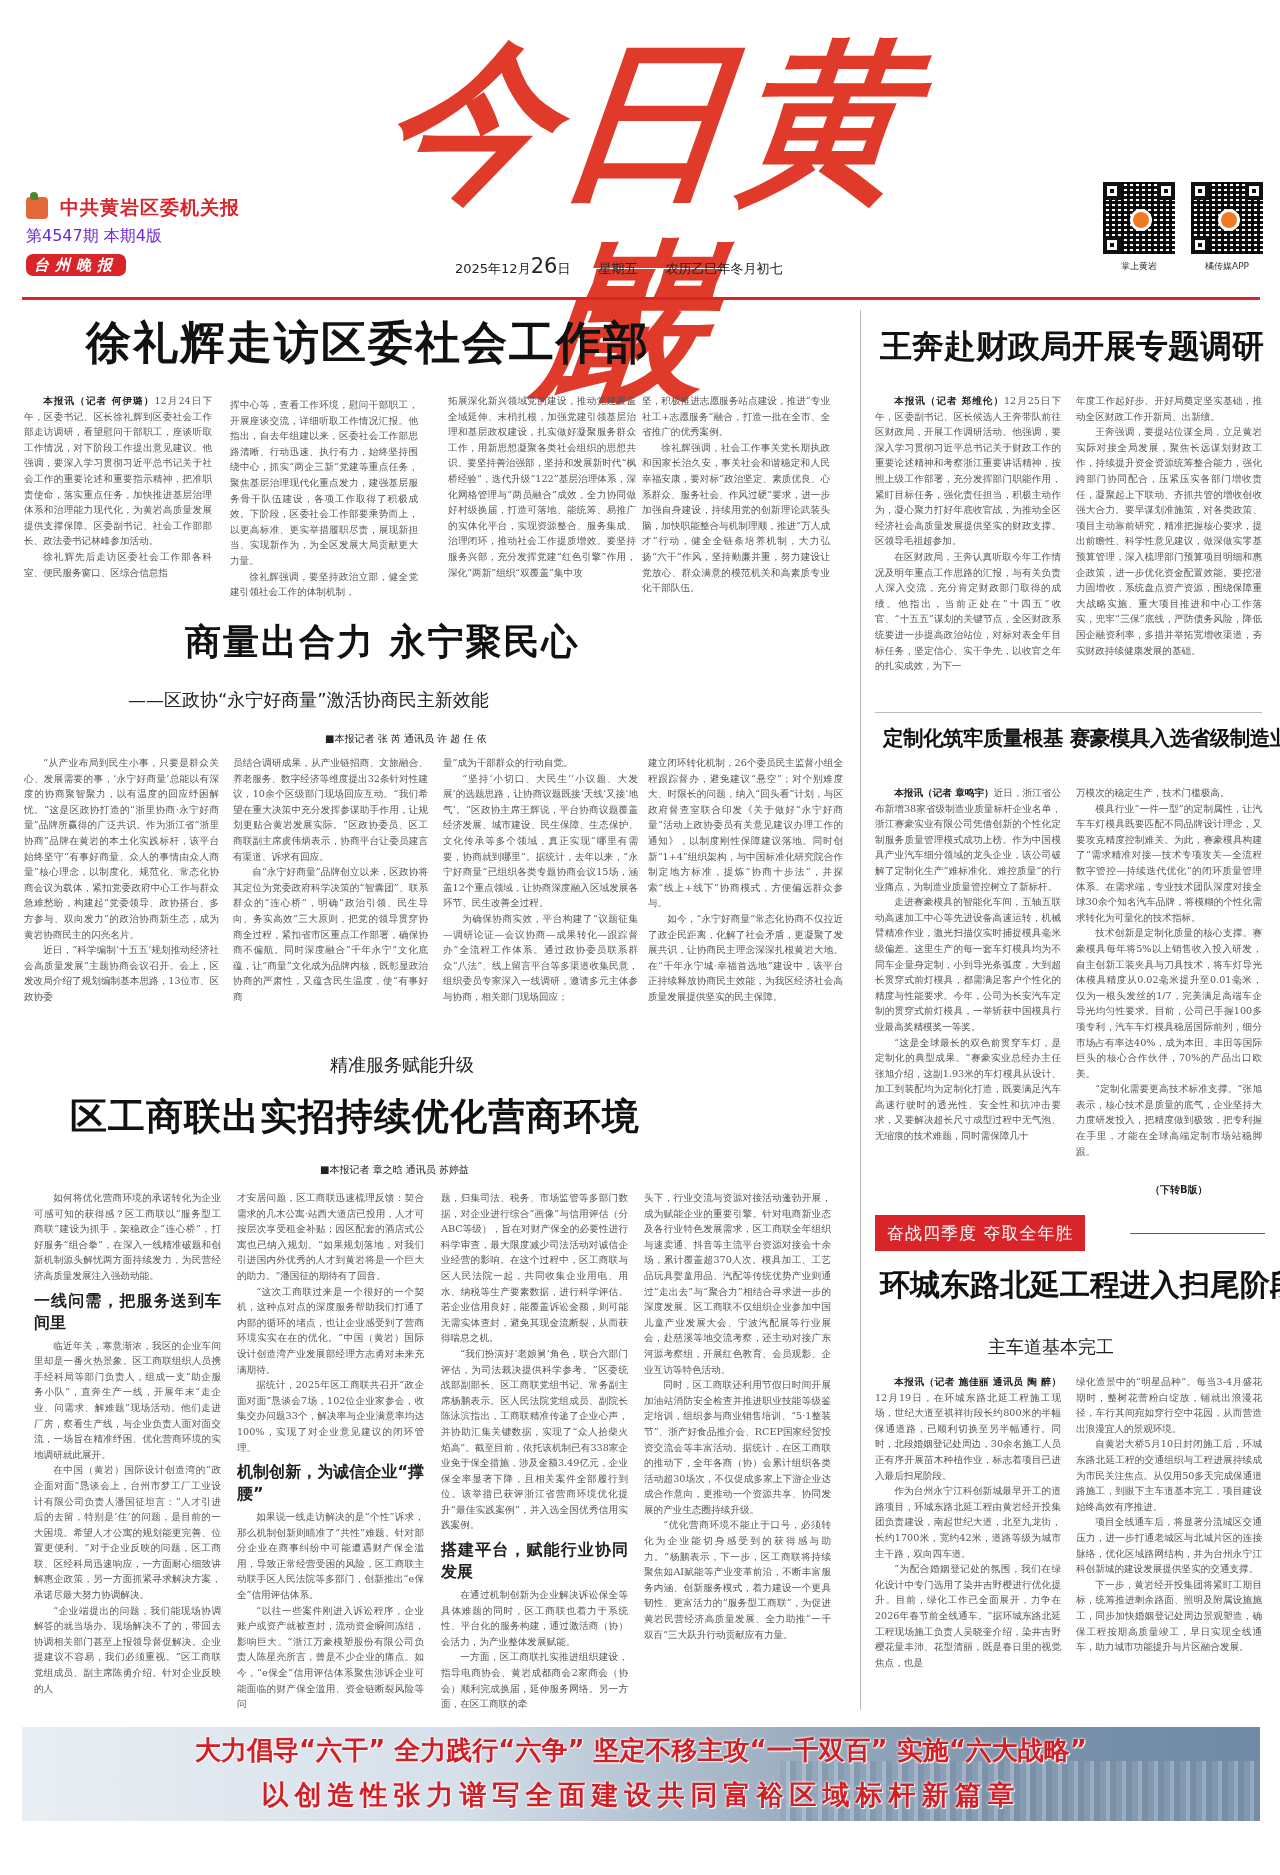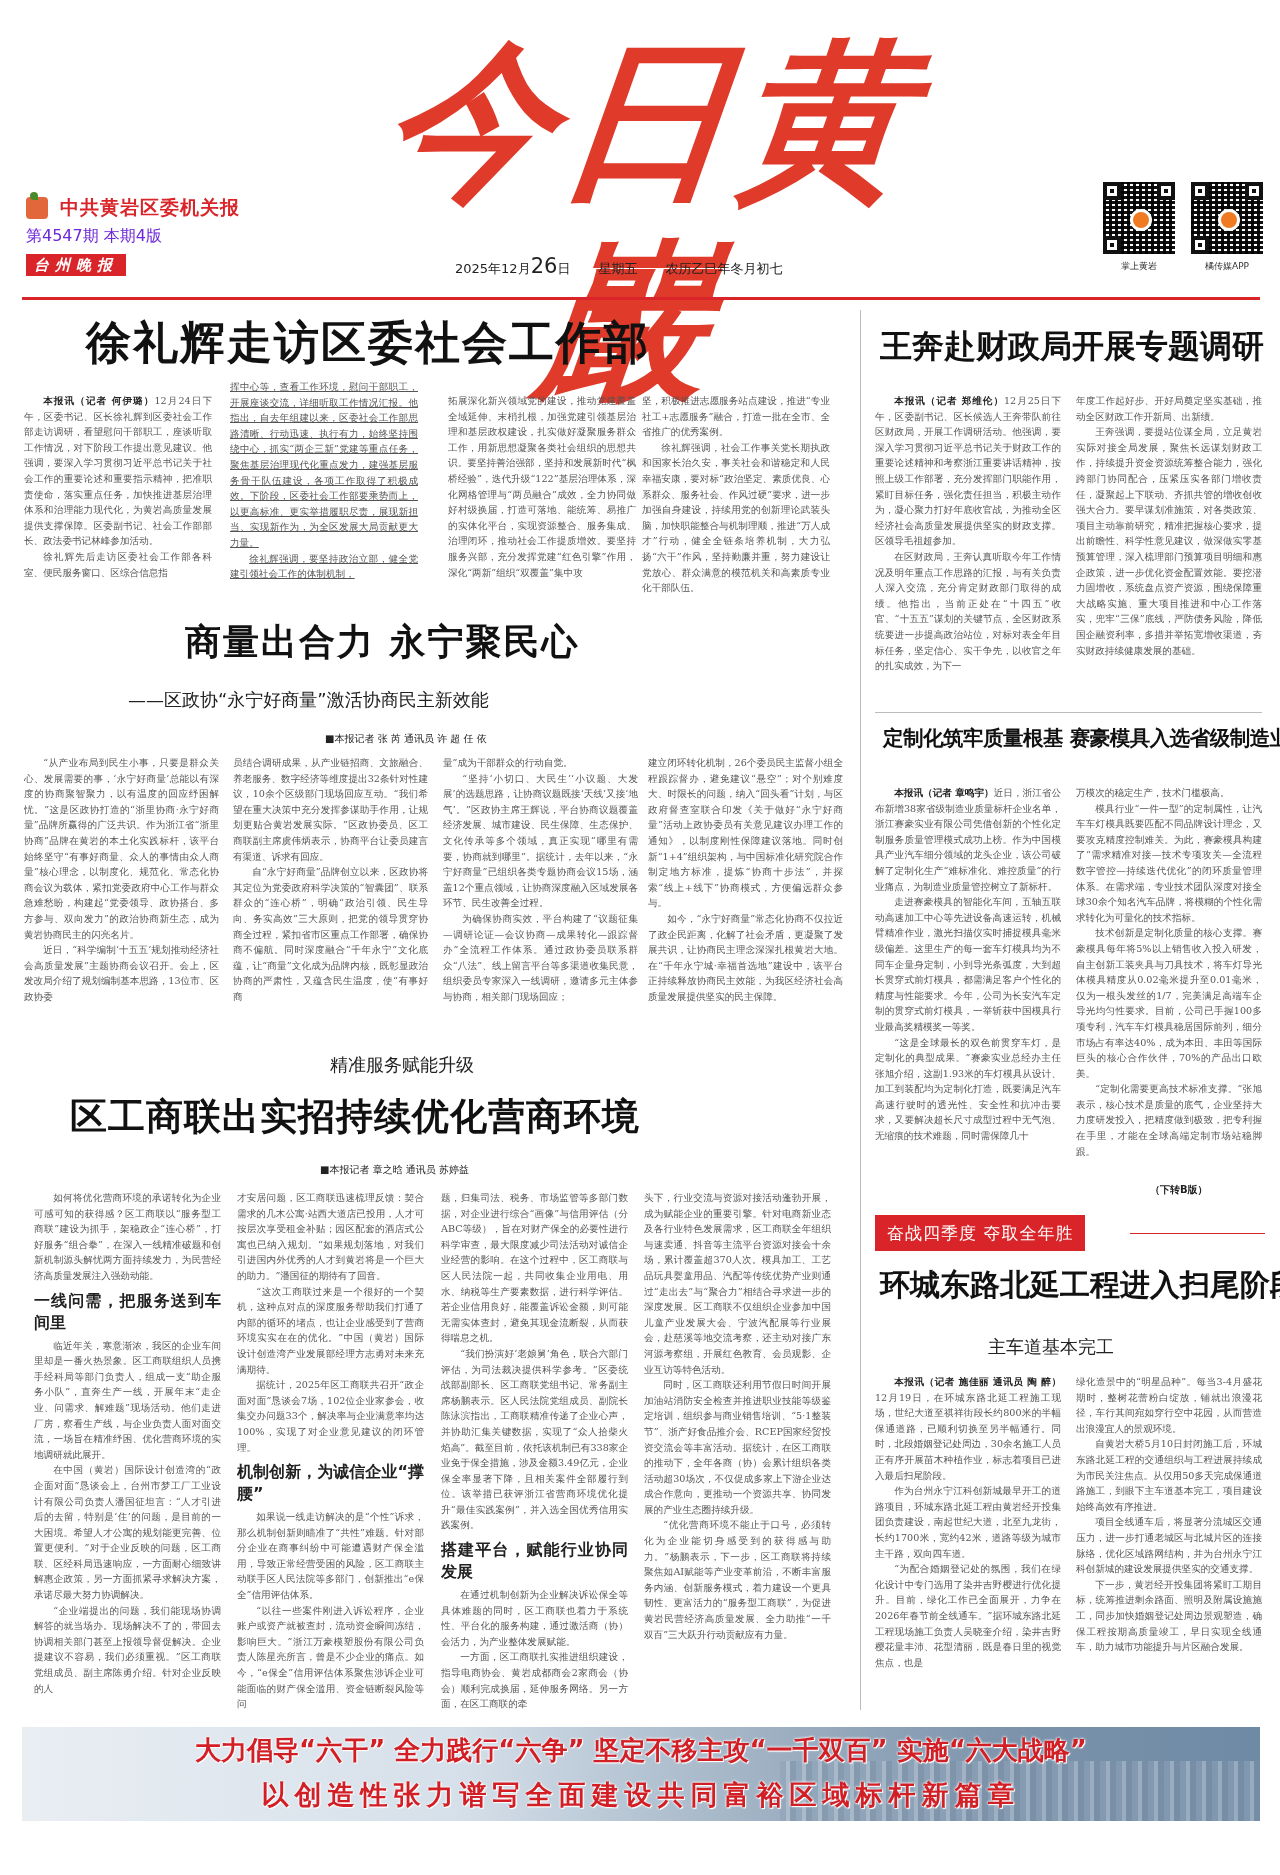--- a/index.html
+++ b/index.html
@@ -6,21 +6,21 @@
   html, body { width: 1280px; background: #ffffff; }
   body { font-family: "DejaVu Serif", "Liberation Serif", serif; color: #444; position: relative; height: 1875px; overflow: hidden; }
 
   .masthead { position: absolute; left: 0; top: 0; width: 1280px; height: 300px; }
   .mast-title { position: absolute; left: 300px; top: 20px; width: 700px; height: 200px; font-family: "DejaVu Serif", serif; font-size: 170px; font-weight: bold; font-style: italic; color: #e03a2a; letter-spacing: 6px; line-height: 200px; text-align: center; transform: skewX(-6deg); }
   .party-org { position: absolute; left: 26px; top: 195px; display: flex; align-items: center; gap: 6px; }
   .party-logo { width: 22px; height: 22px; background: #e2673a; border-radius: 4px; position: relative; }
   .party-logo::after { content: ""; position: absolute; left: 4px; top: -5px; width: 8px; height: 8px; background: #4b8a2b; border-radius: 50% 50% 0 50%; }
   .party-name { font-family: "DejaVu Sans", sans-serif; font-weight: bold; font-size: 19px; color: #d9252a; letter-spacing: 1px; margin-left: 6px; }
   .issue-line { position: absolute; left: 26px; top: 226px; font-family: "DejaVu Sans", sans-serif; font-size: 16px; color: #6d28d9; }
-  .taizhou-badge { position: absolute; left: 26px; top: 254px; width: 100px; height: 22px; background: #d9252a; color: #fff; font-family: "DejaVu Serif", serif; font-style: italic; font-weight: bold; font-size: 15px; letter-spacing: 6px; text-align: center; line-height: 22px; }
+  .taizhou-badge { position: absolute; left: 26px; top: 254px; width: 100px; height: 22px; background: #d9252a; color: #fff; font-family: "DejaVu Serif", serif; font-style: italic; font-weight: bold; font-size: 15px; letter-spacing: 6px; text-align: center; line-height: 22px; border-radius: 7px; }
   .dateline { position: absolute; left: 455px; top: 254px; font-family: "DejaVu Sans", sans-serif; font-size: 13px; color: #222; display: flex; align-items: baseline; gap: 28px; }
   .dateline .day-big { font-size: 21px; font-weight: normal; }
   .qr-group { position: absolute; left: 1100px; top: 180px; display: flex; gap: 10px; }
   .qr { width: 78px; display: flex; flex-direction: column; align-items: center; }
   .qr-box { width: 76px; height: 76px; position: relative; background:
       repeating-linear-gradient(90deg, #111 0 3px, #fff 3px 6px),
       repeating-linear-gradient(0deg, #111 0 3px, #fff 3px 5px); background-blend-mode: multiply; border: 2px solid #fff; }
   .qr-box .corner { position: absolute; width: 18px; height: 18px; border: 4px solid #111; background: #fff; }
   .qr-box .corner::after { content: ""; position: absolute; left: 3px; top: 3px; width: 4px; height: 4px; background: #111; }
   .qr-box .c1 { left: 0; top: 0; } .qr-box .c2 { right: 0; top: 0; } .qr-box .c3 { left: 0; bottom: 0; }
@@ -89,21 +89,21 @@
   </div>
   <div class="red-rule"></div>
 </header>
 
 <section>
   <h1 class="headline" style="left:86px;top:313px;font-size:45px;letter-spacing:2px;">徐礼辉走访区委社会工作部</h1>
   <div class="col" style="left:24px;top:393px;width:188px;height:200px;">
       <p><b>本报讯（记者 何伊璐）</b>12月24日下午，区委书记、区长徐礼辉到区委社会工作部走访调研，看望慰问干部职工，座谈听取工作情况，对下阶段工作提出意见建议。他强调，要深入学习贯彻习近平总书记关于社会工作的重要论述和重要指示精神，把准职责使命，落实重点任务，加快推进基层治理体系和治理能力现代化，为黄岩高质量发展提供支撑保障。区委副书记、社会工作部部长、政法委书记林峰参加活动。</p>
       <p>徐礼辉先后走访区委社会工作部各科室、便民服务窗口、区综合信息指</p>
     </div>
-  <div class="col" style="left:230px;top:379px;width:188px;height:200px;text-decoration:underline;">
+  <div class="col" style="left:230px;top:397px;width:188px;height:200px;">
       <p style="text-indent:0">挥中心等，查看工作环境，慰问干部职工，开展座谈交流，详细听取工作情况汇报。他指出，自去年组建以来，区委社会工作部思路清晰、行动迅速、执行有力，始终坚持围绕中心，抓实“两企三新”党建等重点任务，聚焦基层治理现代化重点发力，建强基层服务骨干队伍建设，各项工作取得了积极成效。下阶段，区委社会工作部要乘势而上，以更高标准、更实举措履职尽责，展现新担当、实现新作为，为全区发展大局贡献更大力量。</p>
       <p>徐礼辉强调，要坚持政治立部，健全党建引领社会工作的体制机制，</p>
     </div>
   <div class="col" style="left:448px;top:393px;width:188px;height:200px;">
       <p style="text-indent:0">拓展深化新兴领域党的建设，推动党建覆盖全域延伸、末梢扎根，加强党建引领基层治理和基层政权建设，扎实做好凝聚服务群众工作，用新思想凝聚各类社会组织的思想共识。要坚持善治强部，坚持和发展新时代“枫桥经验”，迭代升级“122”基层治理体系，深化网格管理与“两员融合”成效，全力协同做好村级换届，打造可落地、能统筹、易推广的实体化平台，实现资源整合、服务集成、治理闭环，推动社会工作提质增效。要坚持服务兴部，充分发挥党建“红色引擎”作用，深化“两新”组织“双覆盖”集中攻</p>
     </div>
   <div class="col" style="left:642px;top:393px;width:188px;height:200px;">
       <p style="text-indent:0">坚，积极推进志愿服务站点建设，推进“专业社工+志愿服务”融合，打造一批在全市、全省推广的优秀案例。</p>
       <p>徐礼辉强调，社会工作事关党长期执政和国家长治久安，事关社会和谐稳定和人民幸福安康，要对标“政治坚定、素质优良、心系群众、服务社会、作风过硬”要求，进一步加强自身建设，持续用党的创新理论武装头脑，加快职能整合与机制理顺，推进“万人成才”行动，健全全链条培养机制，大力弘扬“六干”作风，坚持勤廉并重，努力建设让党放心、群众满意的模范机关和高素质专业化干部队伍。</p>
     </div>

